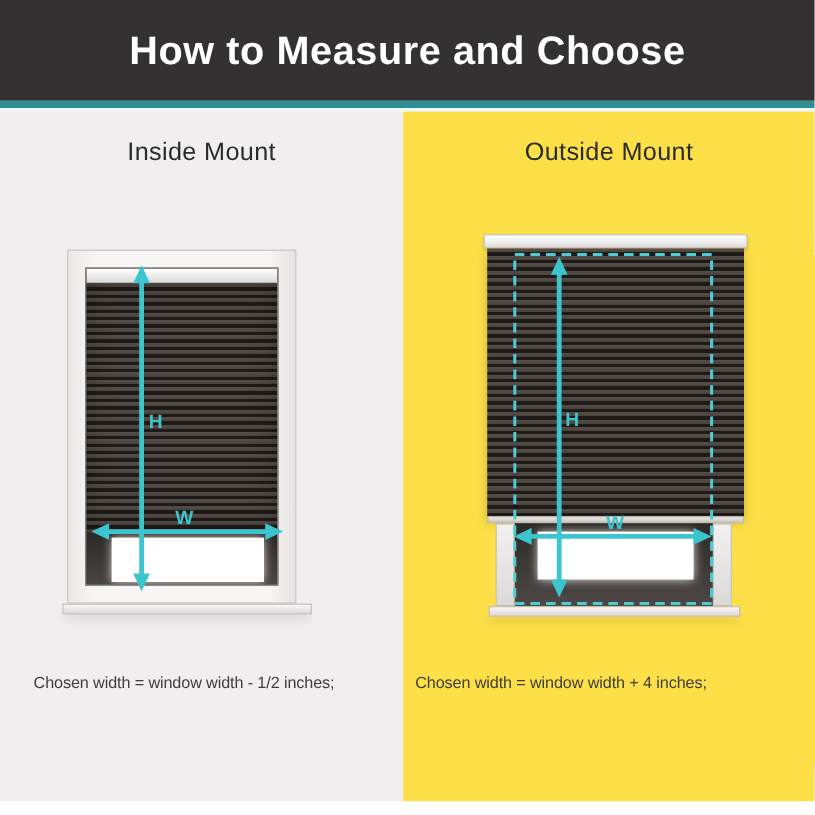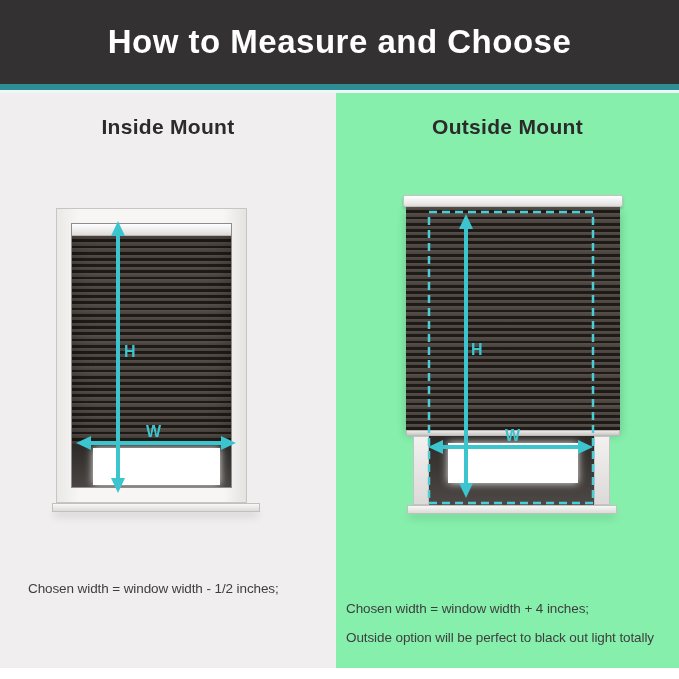--- a/index.html
+++ b/index.html
@@ -15,24 +15,24 @@
   .header h1 {
     color:#ffffff; font-size:33px; font-weight:800; letter-spacing:0.5px;
   }
   .accent-bar  { height:6px; background:#2e8e93; }
   .accent-bar2 { height:3px; background:#eef7f7; }
 
   
   .main { display:flex; height:586px; }
   .panel { position:relative; height:100%; }
   .panel.inside  { width:336px; background:#f0eeee; }
-  .panel.outside { width:343px; background:#86efac; }
+  .panel.outside { width:343px; background:#fde047; }
   .panel h2 {
     position:absolute; top:22px; left:0; right:0; text-align:center;
-    font-size:21px; font-weight:bold; color:#2c2b2b; letter-spacing:0.3px;
+    font-size:21px; font-weight:normal; color:#2c2b2b; letter-spacing:0.3px;
   }
 
   
   .slats {
     background:repeating-linear-gradient(to bottom,
       #564e48 0px, #4a433d 3.4px, #1e1a17 3.4px, #1e1a17 6.2px);
     box-shadow: inset 0 0 22px rgba(0,0,0,0.28);
   }
   .sill {
     position:absolute; height:9px;
@@ -100,25 +100,25 @@
   svg.overlay {
     position:absolute; inset:0; width:100%; height:100%;
     pointer-events:none; z-index:3;
   }
   svg.overlay text {
     font-family:"Liberation Sans", sans-serif; font-size:16px; font-weight:bold;
   }
 
   
   .notes {
-    position:absolute; top:482px; font-size:13.5px; color:#3f3e3e;
+    position:absolute; top:462px; font-size:13.5px; color:#3f3e3e;
     line-height:28.5px; white-space:nowrap; letter-spacing:-0.1px;
   }
   .panel.inside  .notes { left:28px; }
-  .panel.outside .notes { left:10px;margin-top:20px; }
+  .panel.outside .notes { left:10px; }
 </style>
 </head>
 <body>
 
 <div class="page">
 
   <div class="header">
     <h1>How to Measure and Choose</h1>
   </div>
   <div class="accent-bar"></div>
@@ -193,18 +193,17 @@
             <polygon points="92,354 107,347 107,361" stroke="none"></polygon>
             <polygon points="257,354 242,347 242,361" stroke="none"></polygon>
           </g>
         </g>
         <text x="135" y="262" fill="#3cc5ce">H</text>
         <text x="169" y="348" fill="#3cc5ce">W</text>
       </svg>
 
       <div class="notes">
         <p>Chosen width = window width + 4 inches;</p>
-        <p>Outside option will be perfect to black out light totally</p>
       </div>
     </section>
 
   </div>
 </div>
 
 </body></html>

